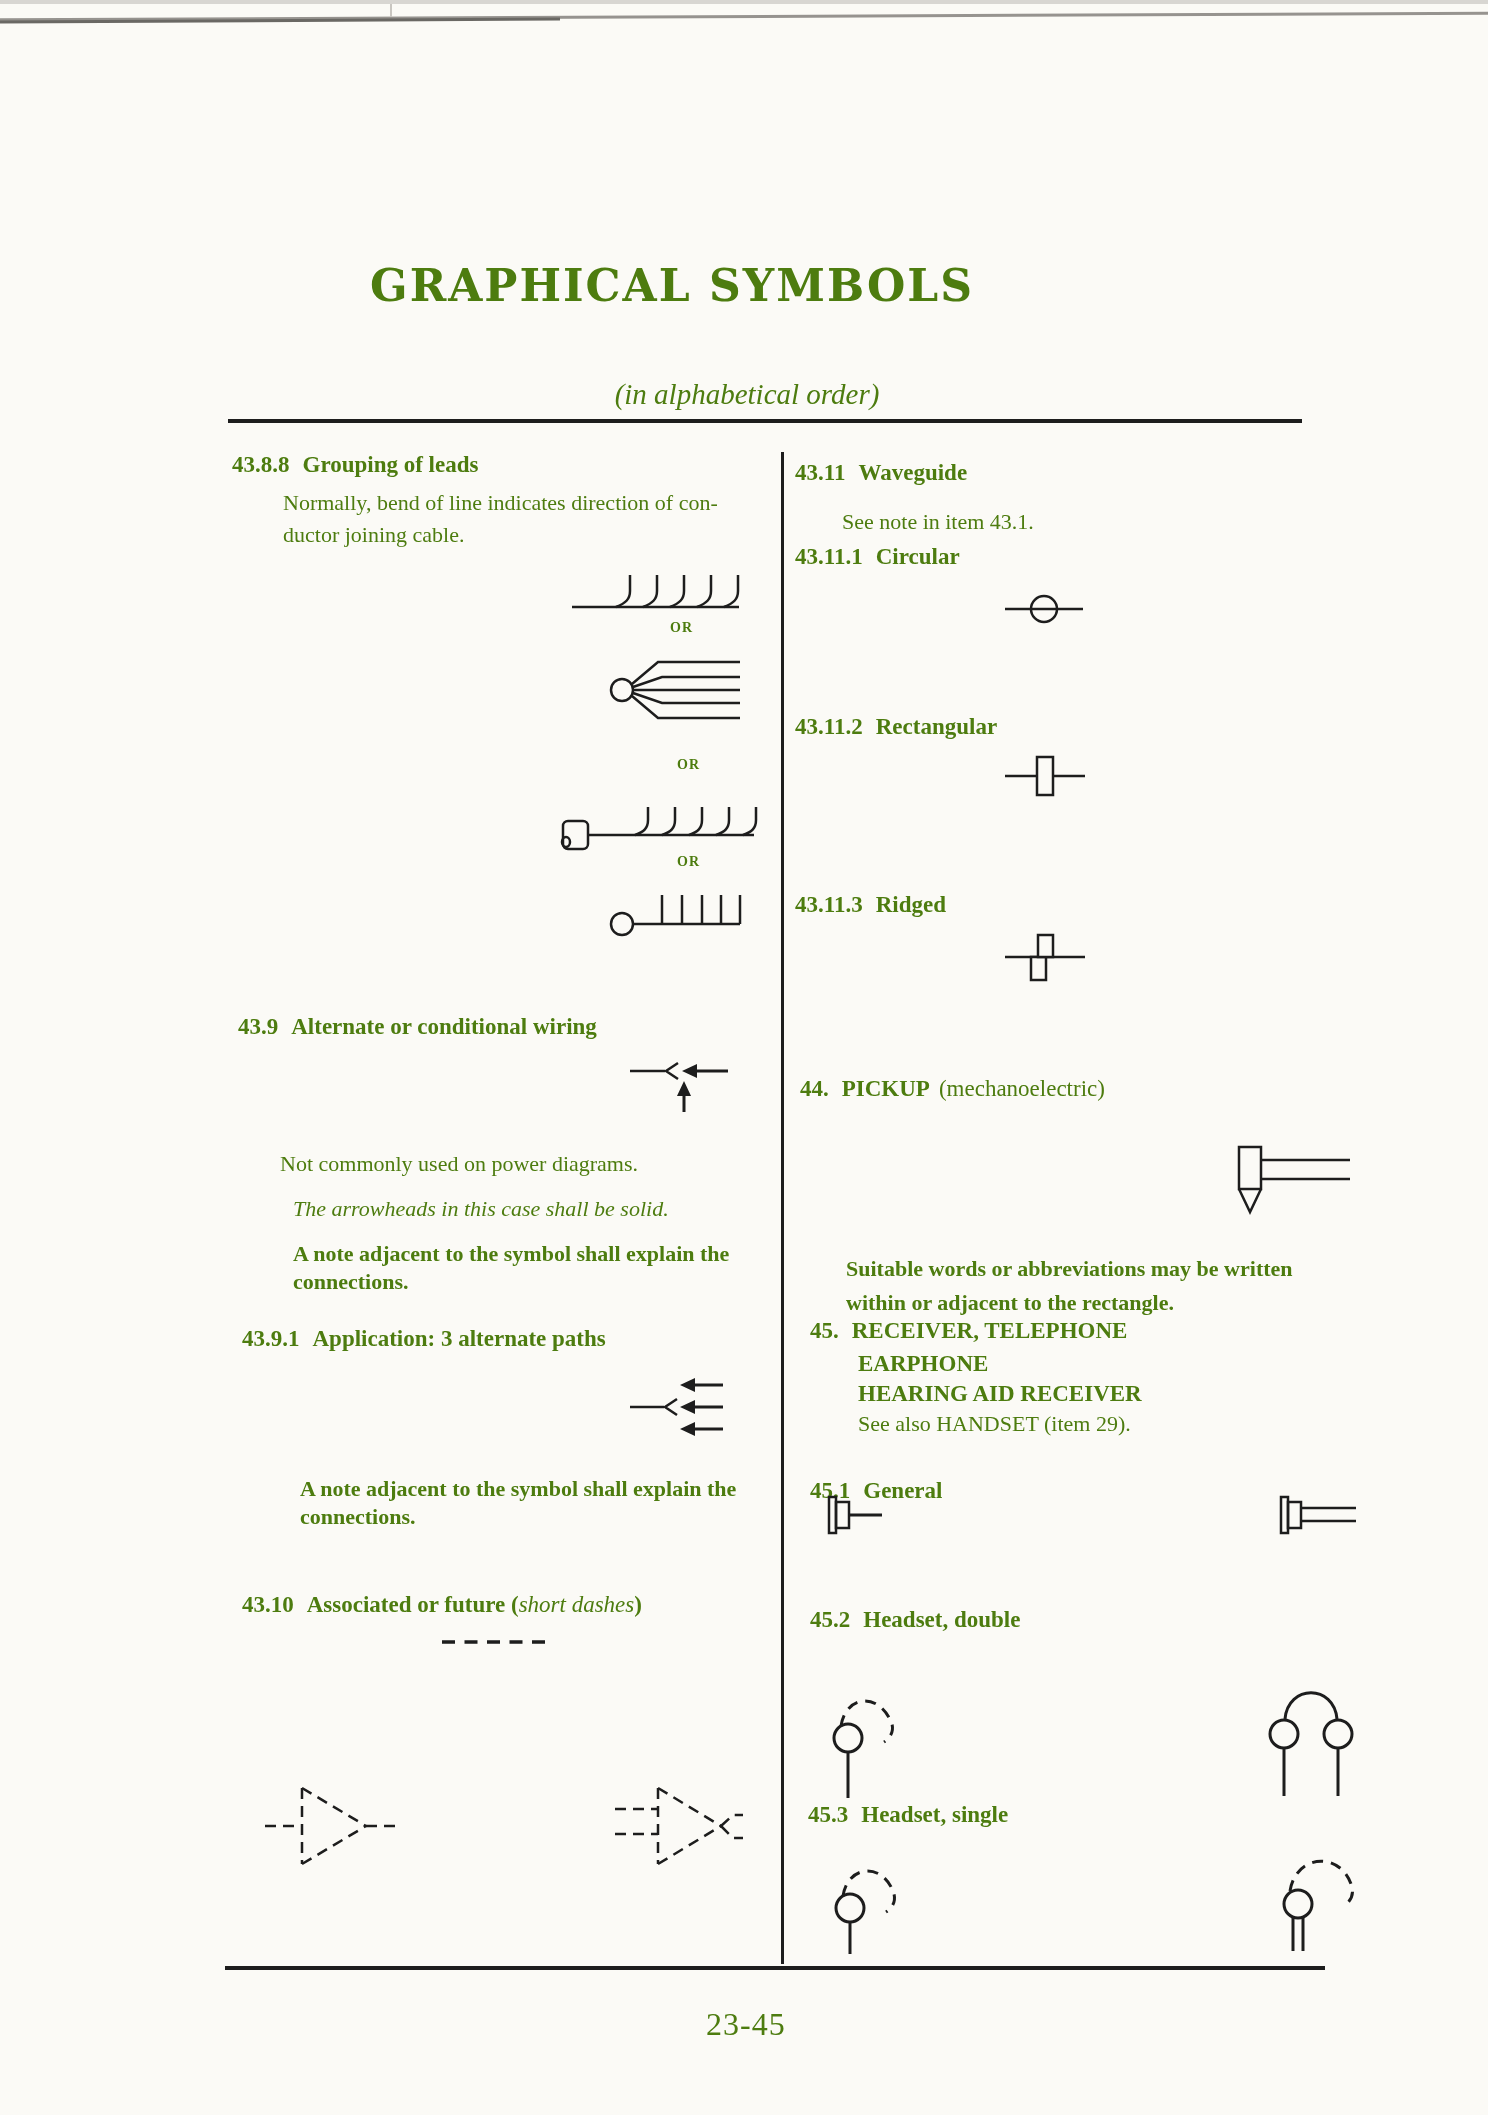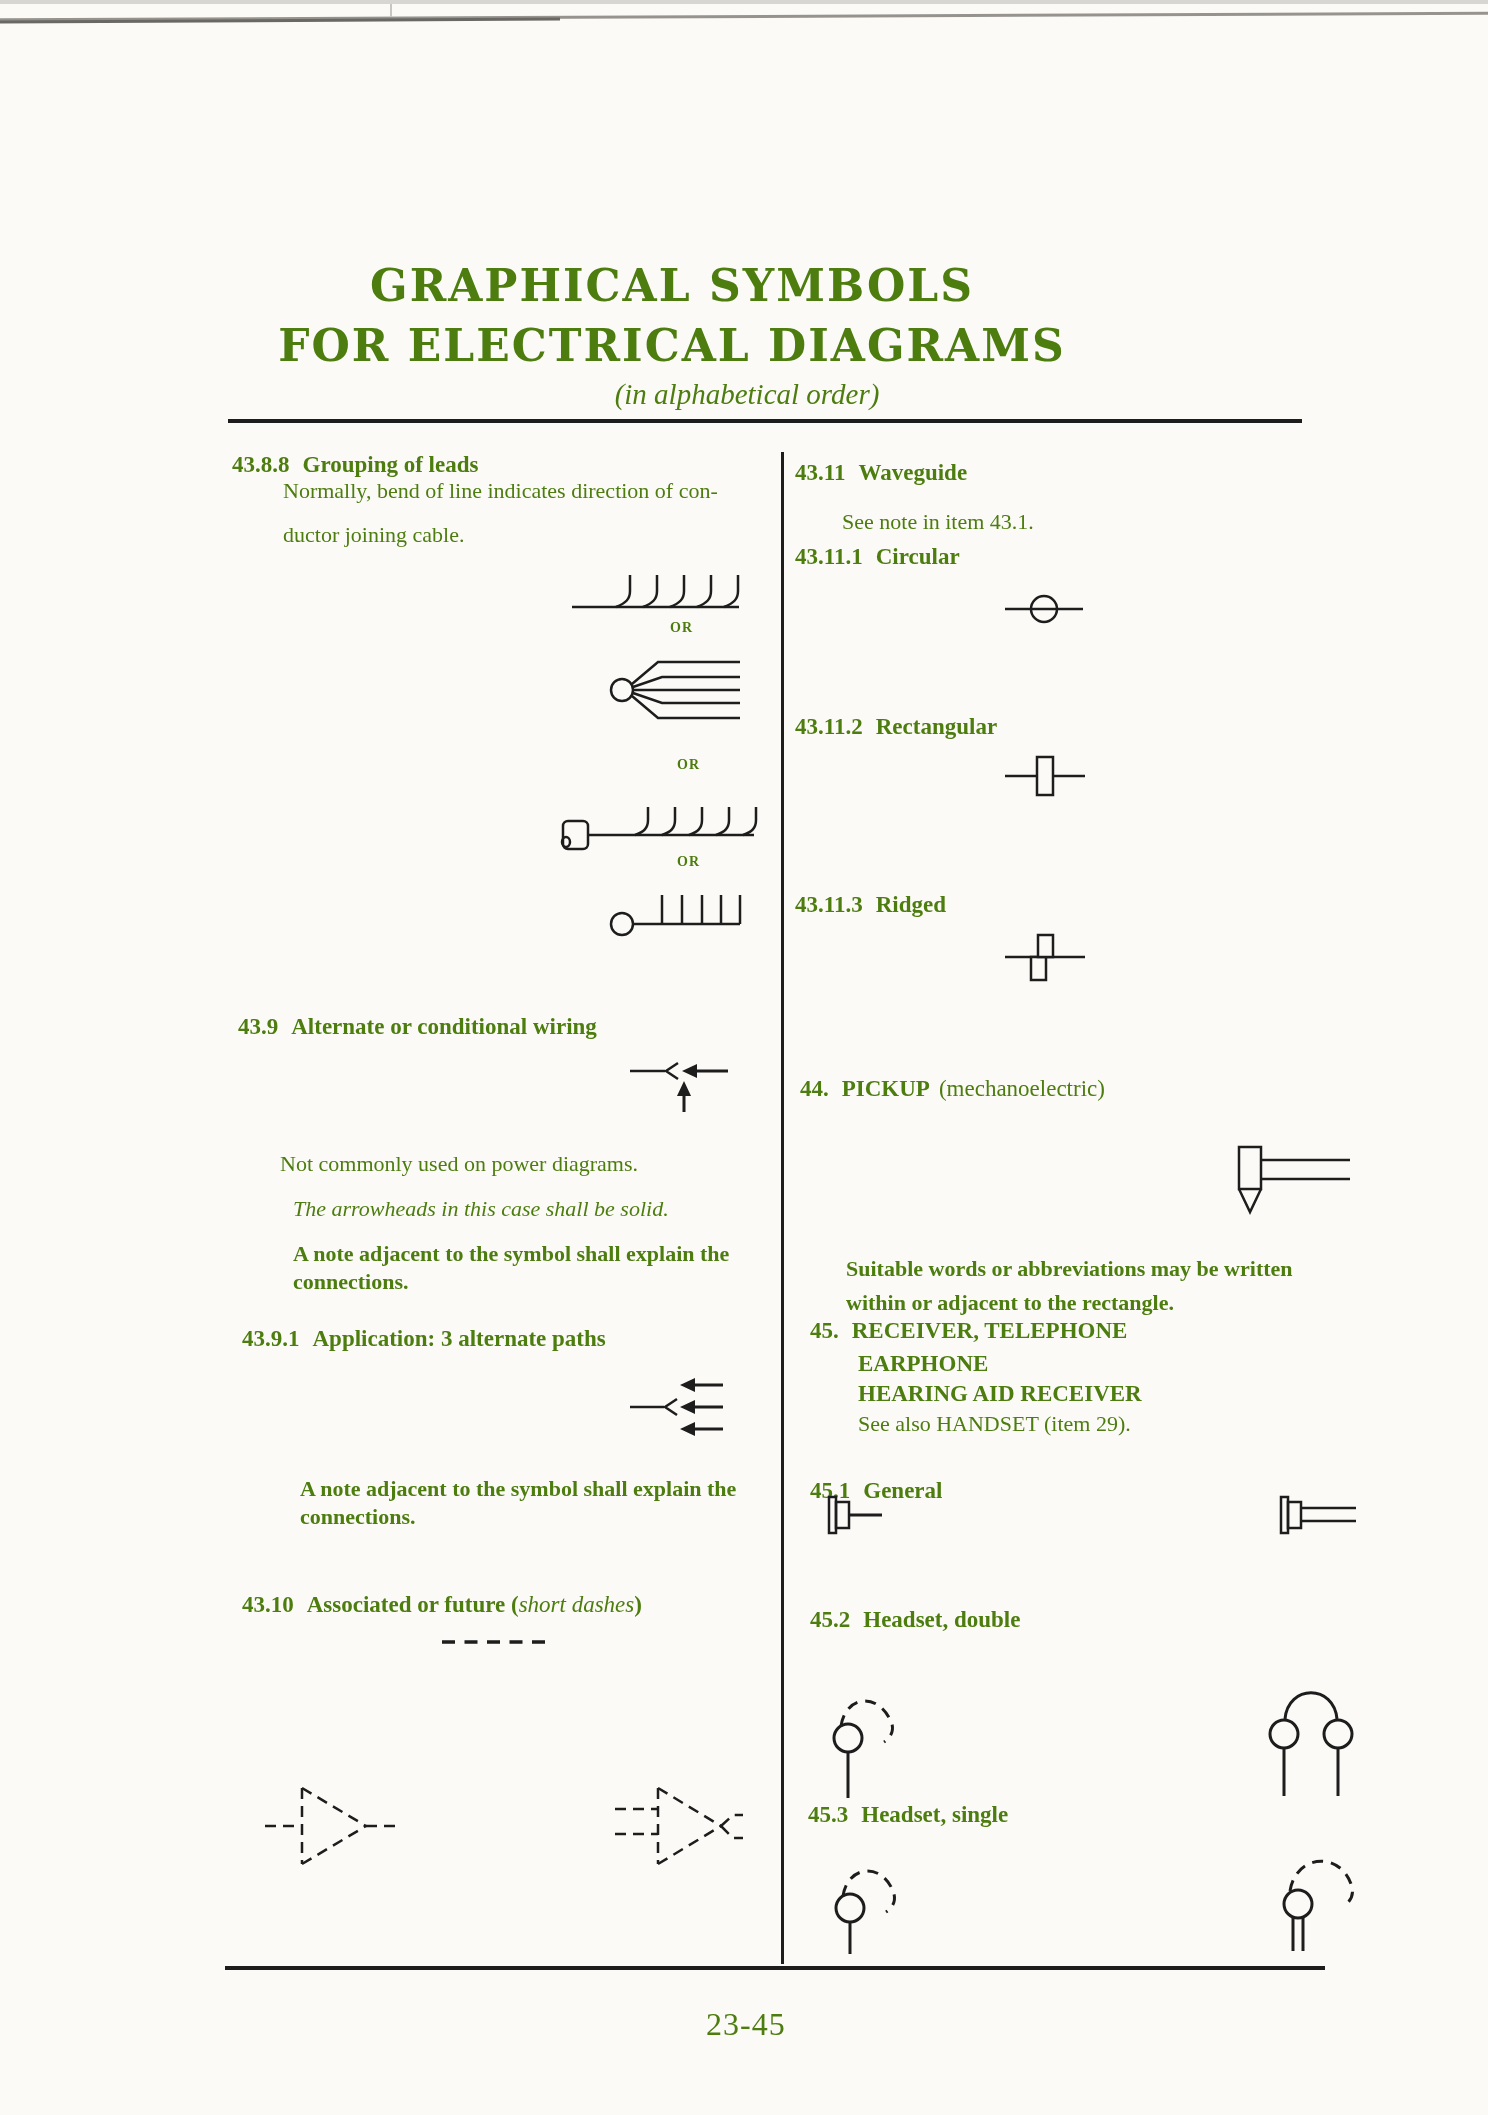--- a/index.html
+++ b/index.html
@@ -41,30 +41,29 @@
 </head>
 <body>
 
 <div class="page">
 
   <div class="scanline" style="left:0;top:11px;width:1488px;height:3px;transform:rotate(-0.25deg);"></div>
   <div class="scanline" style="left:0;top:15px;width:560px;height:3px;background:#6a6864;transform:rotate(-0.3deg);"></div>
   <div class="scanline" style="left:390px;top:0;width:2px;height:13px;background:#c9c6c1;"></div>
 
   <div class="t1" style="top:256px;">GRAPHICAL SYMBOLS</div>
-  <div class="t2" style="top:316px;">FOR ELECTRICAL DIAGRAMS</div>
   <div class="subtitle" style="top:374px;">(in alphabetical order)</div>
   <div class="rule" style="left:228px;top:415px;width:1074px;height:4px;"></div>
 
   <div class="rule" style="left:781px;top:448px;width:3px;height:1512px;"></div>
 
   <div class="sec" style="left:232px;top:448px;">
     <span class="num">43.8.8</span><span>Grouping of leads</span>
   </div>
-  <div class="body" style="left:283px;top:474px;">Normally, bend of line indicates direction of con-</div>
+  <div class="body" style="left:283px;top:486px;">Normally, bend of line indicates direction of con-</div>
   <div class="body" style="left:283px;top:518px;">ductor joining cable.</div>
 
   <svg class="sym" style="left:572px;top:566px;" width="170" height="40" viewBox="0 0 170 40">
     <path d="M0 37H167"></path>
     <path d="M58 5V21C58 29 54 33 44 37"></path>
     <path d="M85 5V21C85 29 81 33 71 37"></path>
     <path d="M112 5V21C112 29 108 33 98 37"></path>
     <path d="M139 5V21C139 29 135 33 125 37"></path>
     <path d="M166 5V21C166 29 162 33 152 37"></path>
   </svg>

